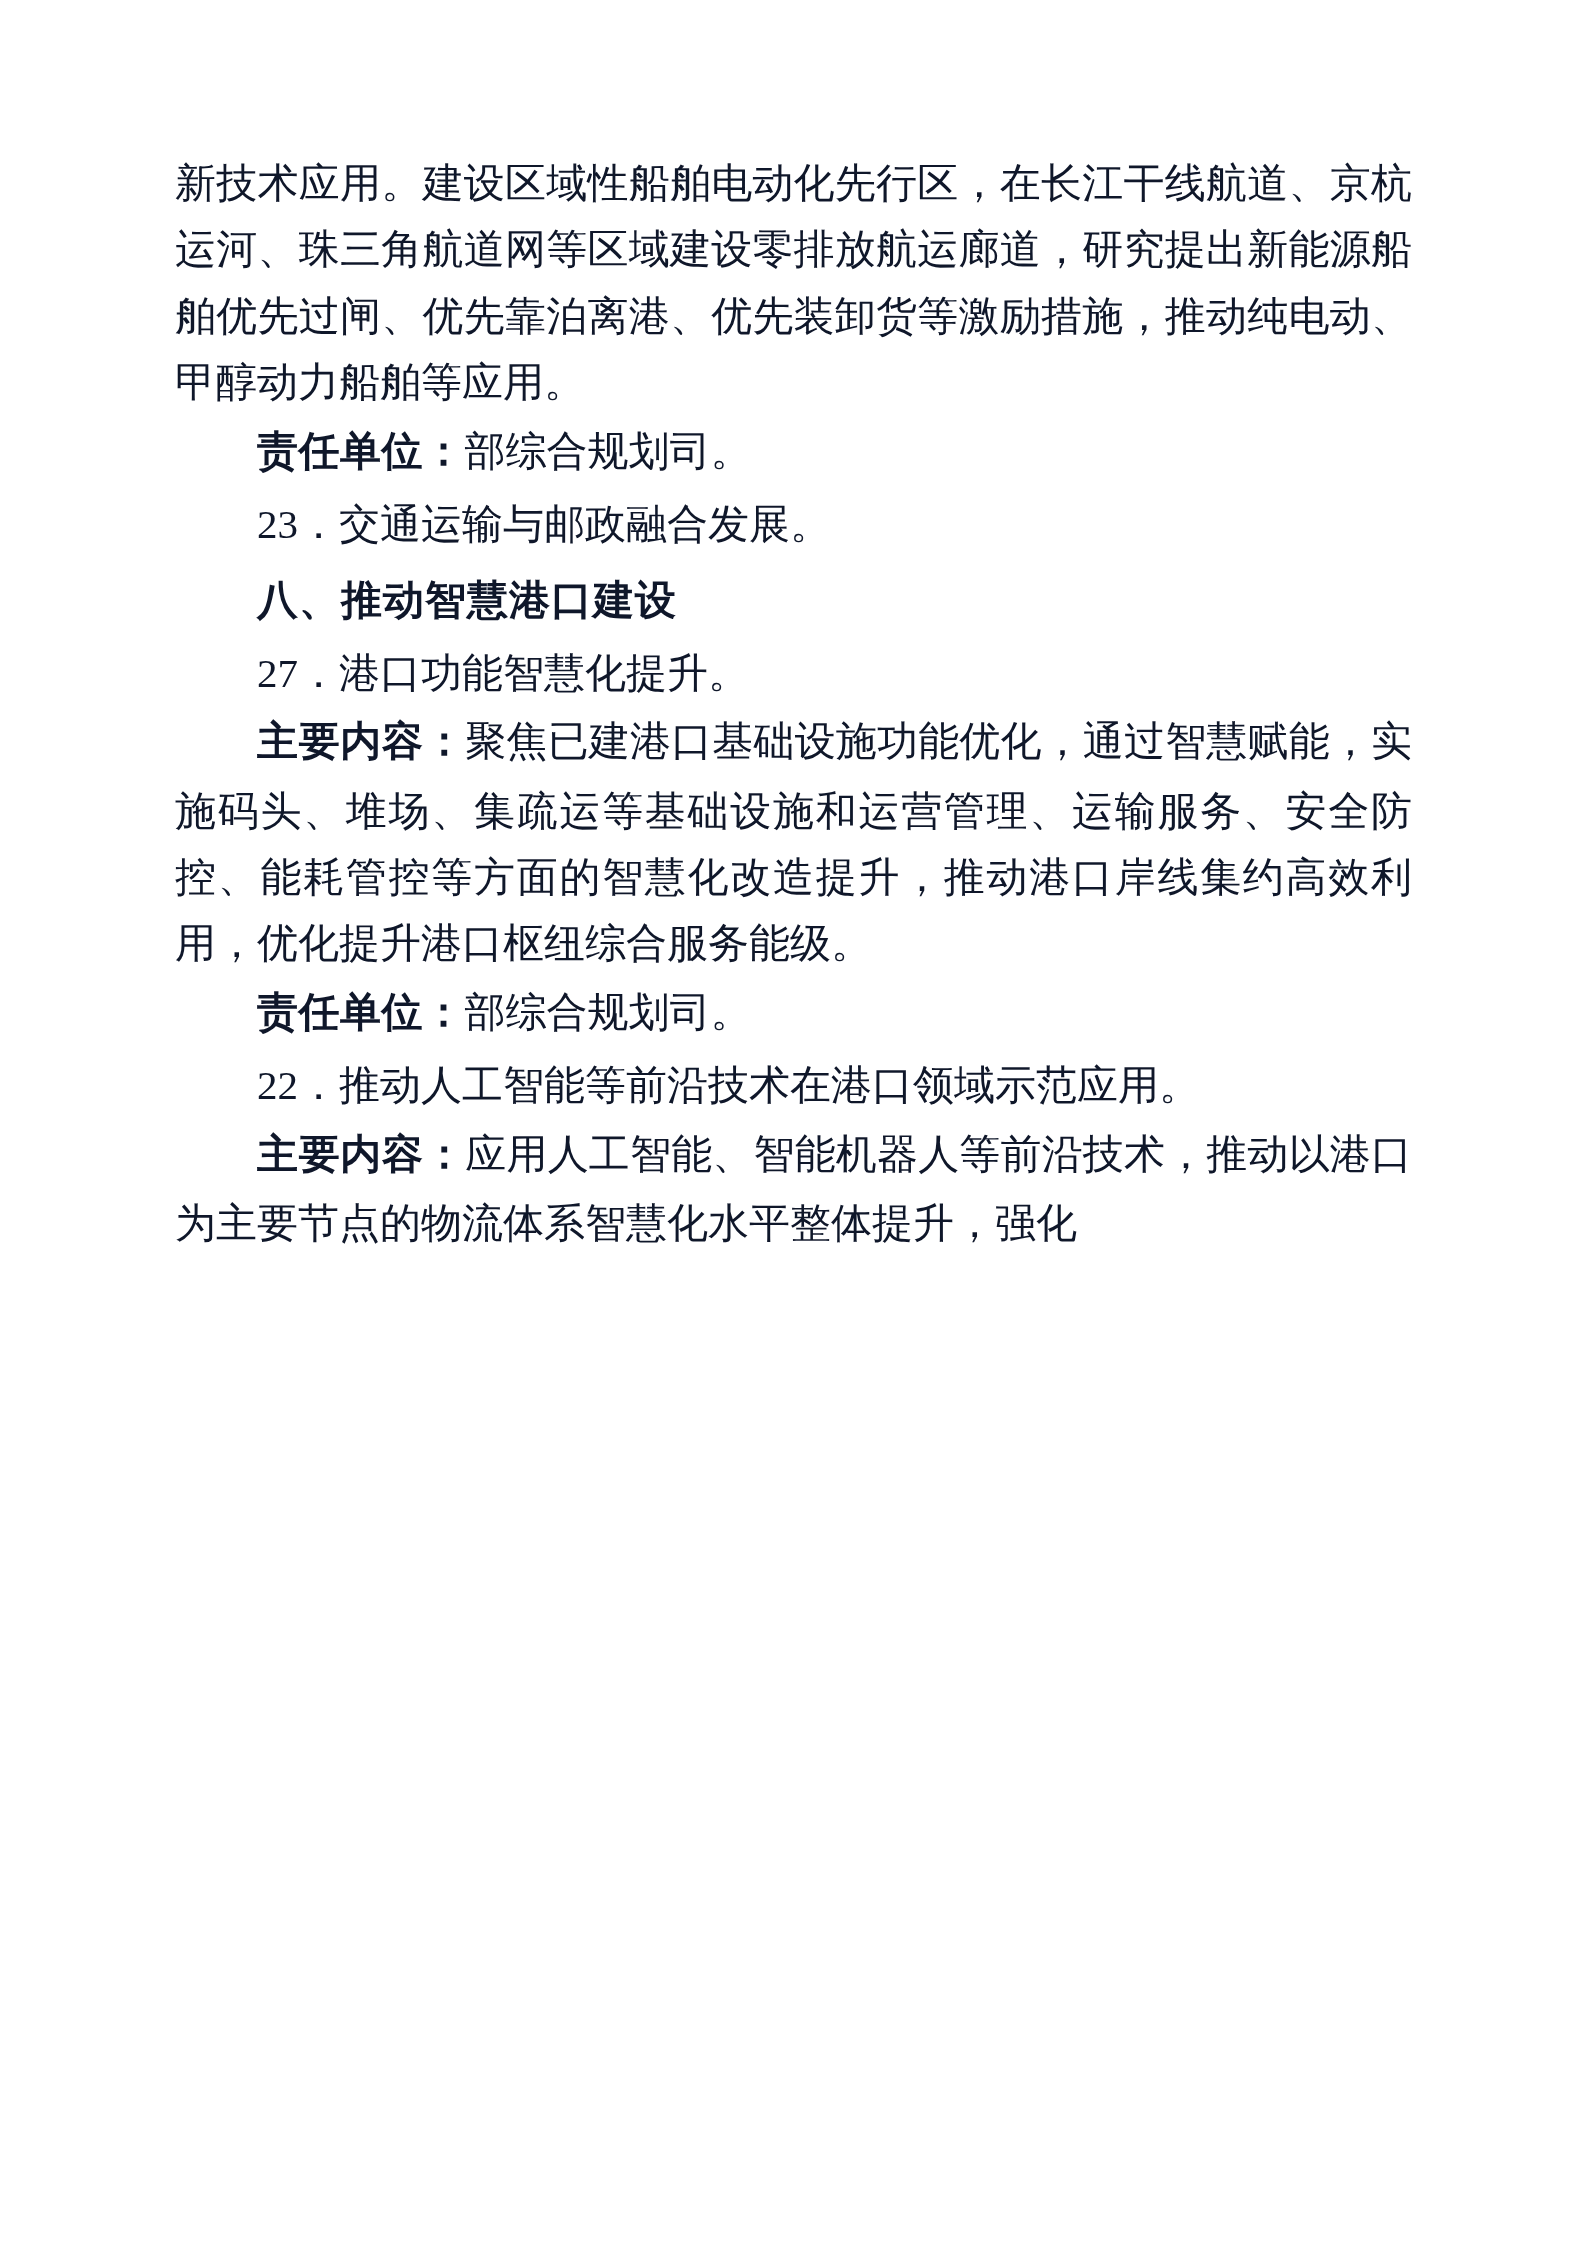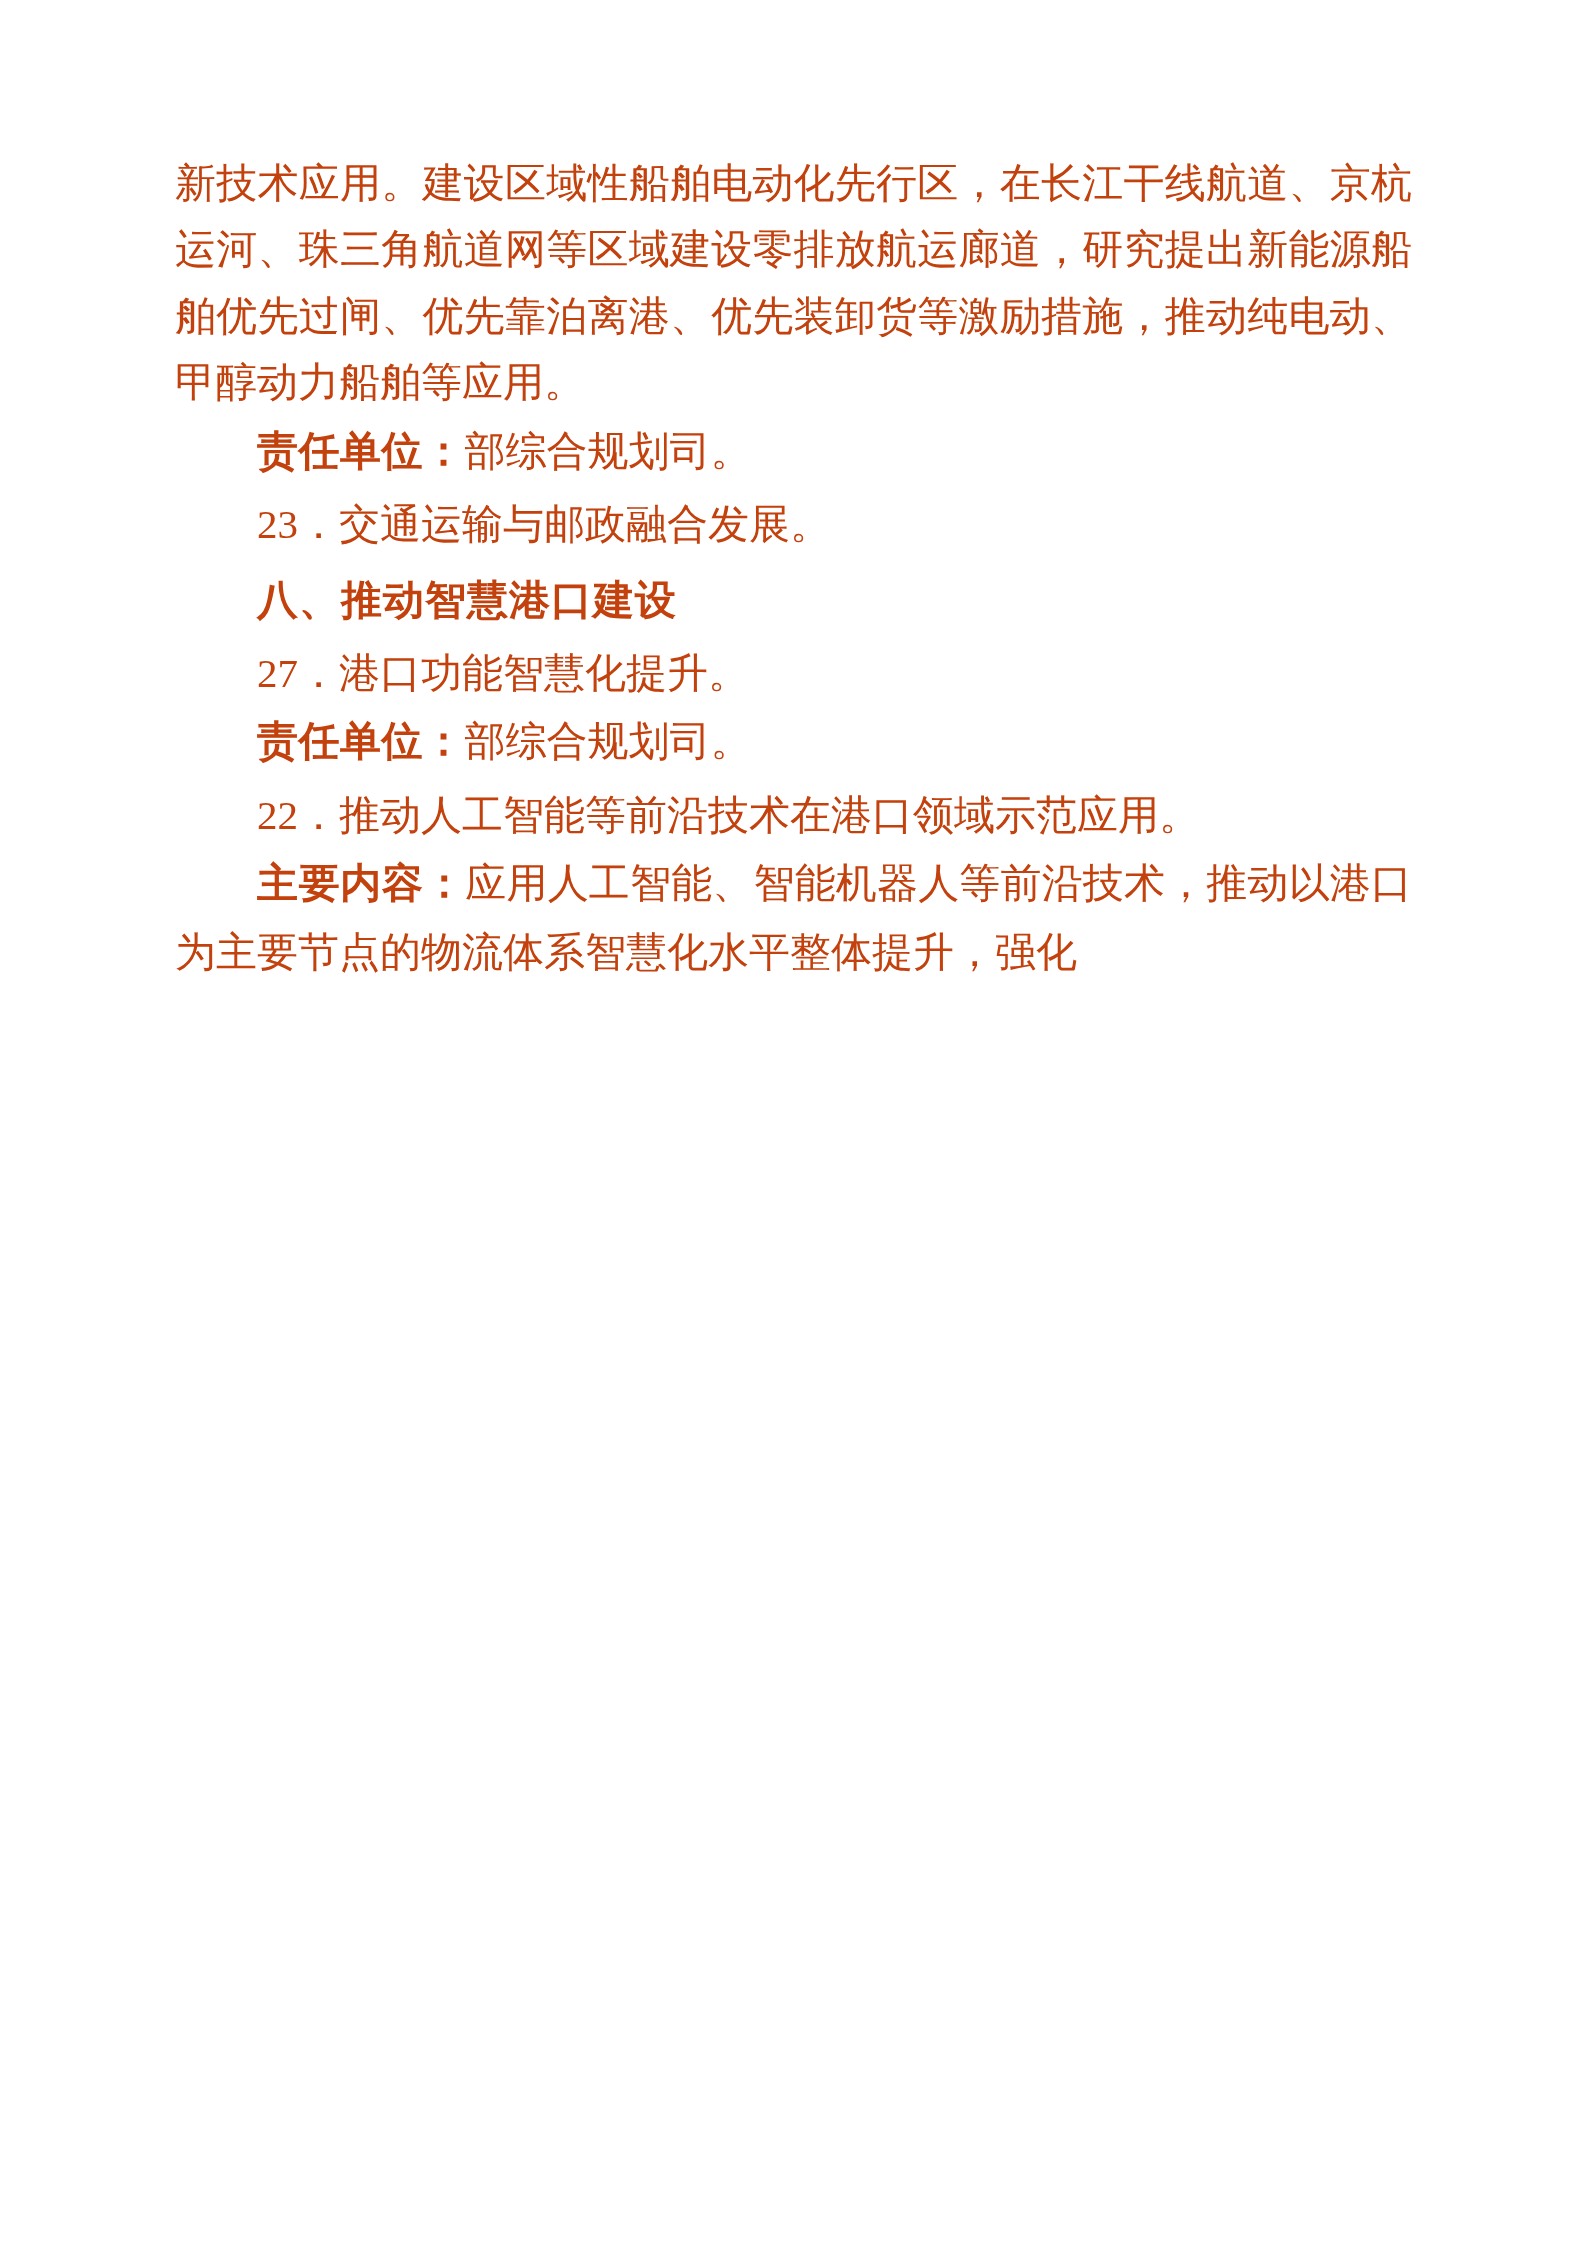--- a/index.html
+++ b/index.html
@@ -8,21 +8,21 @@
     background: #ffffff;
   }
   .page {
     width: 1587px;
     height: 1816px;
     background: #ffffff;
     position: relative;
     box-sizing: border-box;
     padding: 150px 175px 0 175px;
     font-family: "Liberation Serif", "DejaVu Serif", serif;
-    color: #c2410c;
+    color: #0f172a;
     overflow: hidden;
   }
   .doc-body {
     font-size: 41px;
     line-height: 1.62;
     text-align: justify;
     text-justify: inter-ideograph;
   }
   p {
     margin: 0 0 2px 0;
@@ -64,20 +64,21 @@
     <p class="indent"><span class="label">责任单位：</span><span>部综合规划司。</span></p>
 
     <p class="item-title">23．交通运输与邮政融合发展。</p>
 
 
 
     <p class="heading">八、推动智慧港口建设</p>
 
     <p class="item-title">27．港口功能智慧化提升。</p>
 
+    <p class="indent"><span class="label">主要内容：</span><span>聚焦已建港口基础设施功能优化，通过智慧赋能，实施码头、堆场、集疏运等基础设施和运营管理、运输服务、安全防控、能耗管控等方面的智慧化改造提升，推动港口岸线集约高效利用，优化提升港口枢纽综合服务能级。</span></p>
 
     <p class="indent"><span class="label">责任单位：</span><span>部综合规划司。</span></p>
 
     <p class="item-title">22．推动人工智能等前沿技术在港口领域示范应用。</p>
 
     <p class="indent"><span class="label">主要内容：</span><span>应用人工智能、智能机器人等前沿技术，推动以港口为主要节点的物流体系智慧化水平整体提升，强化</span></p>
 
   </div>
 </div>
 

